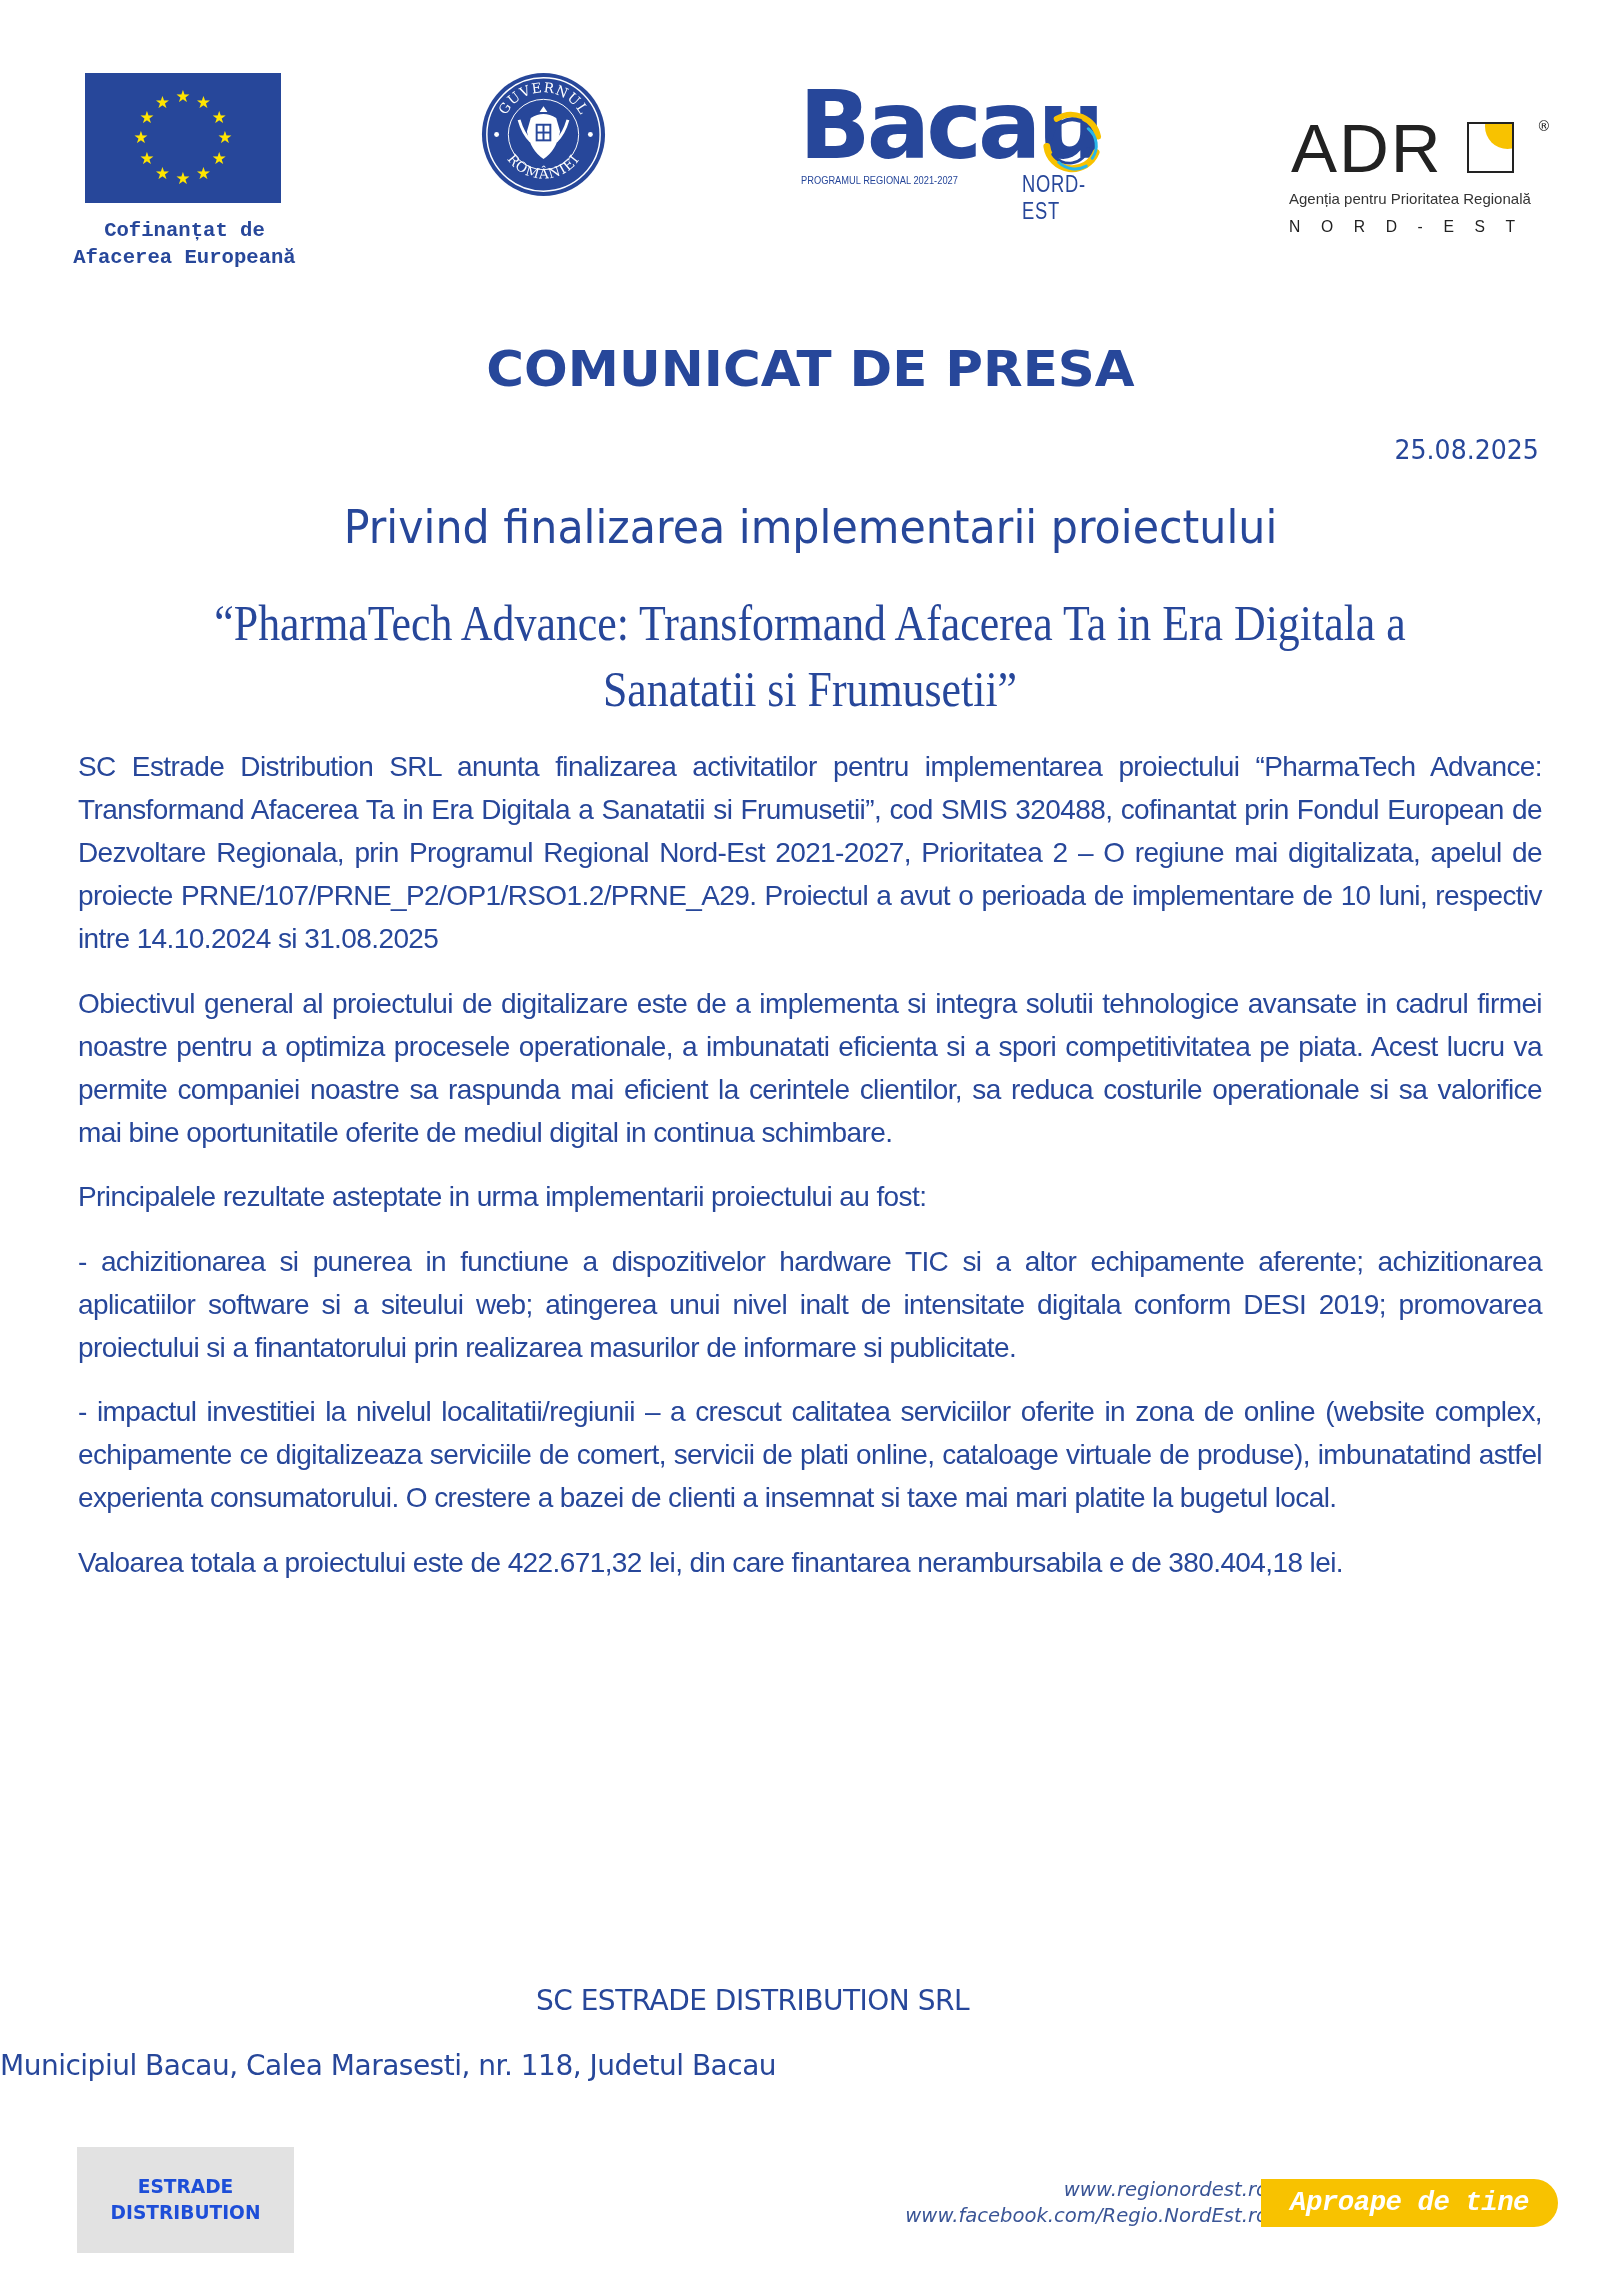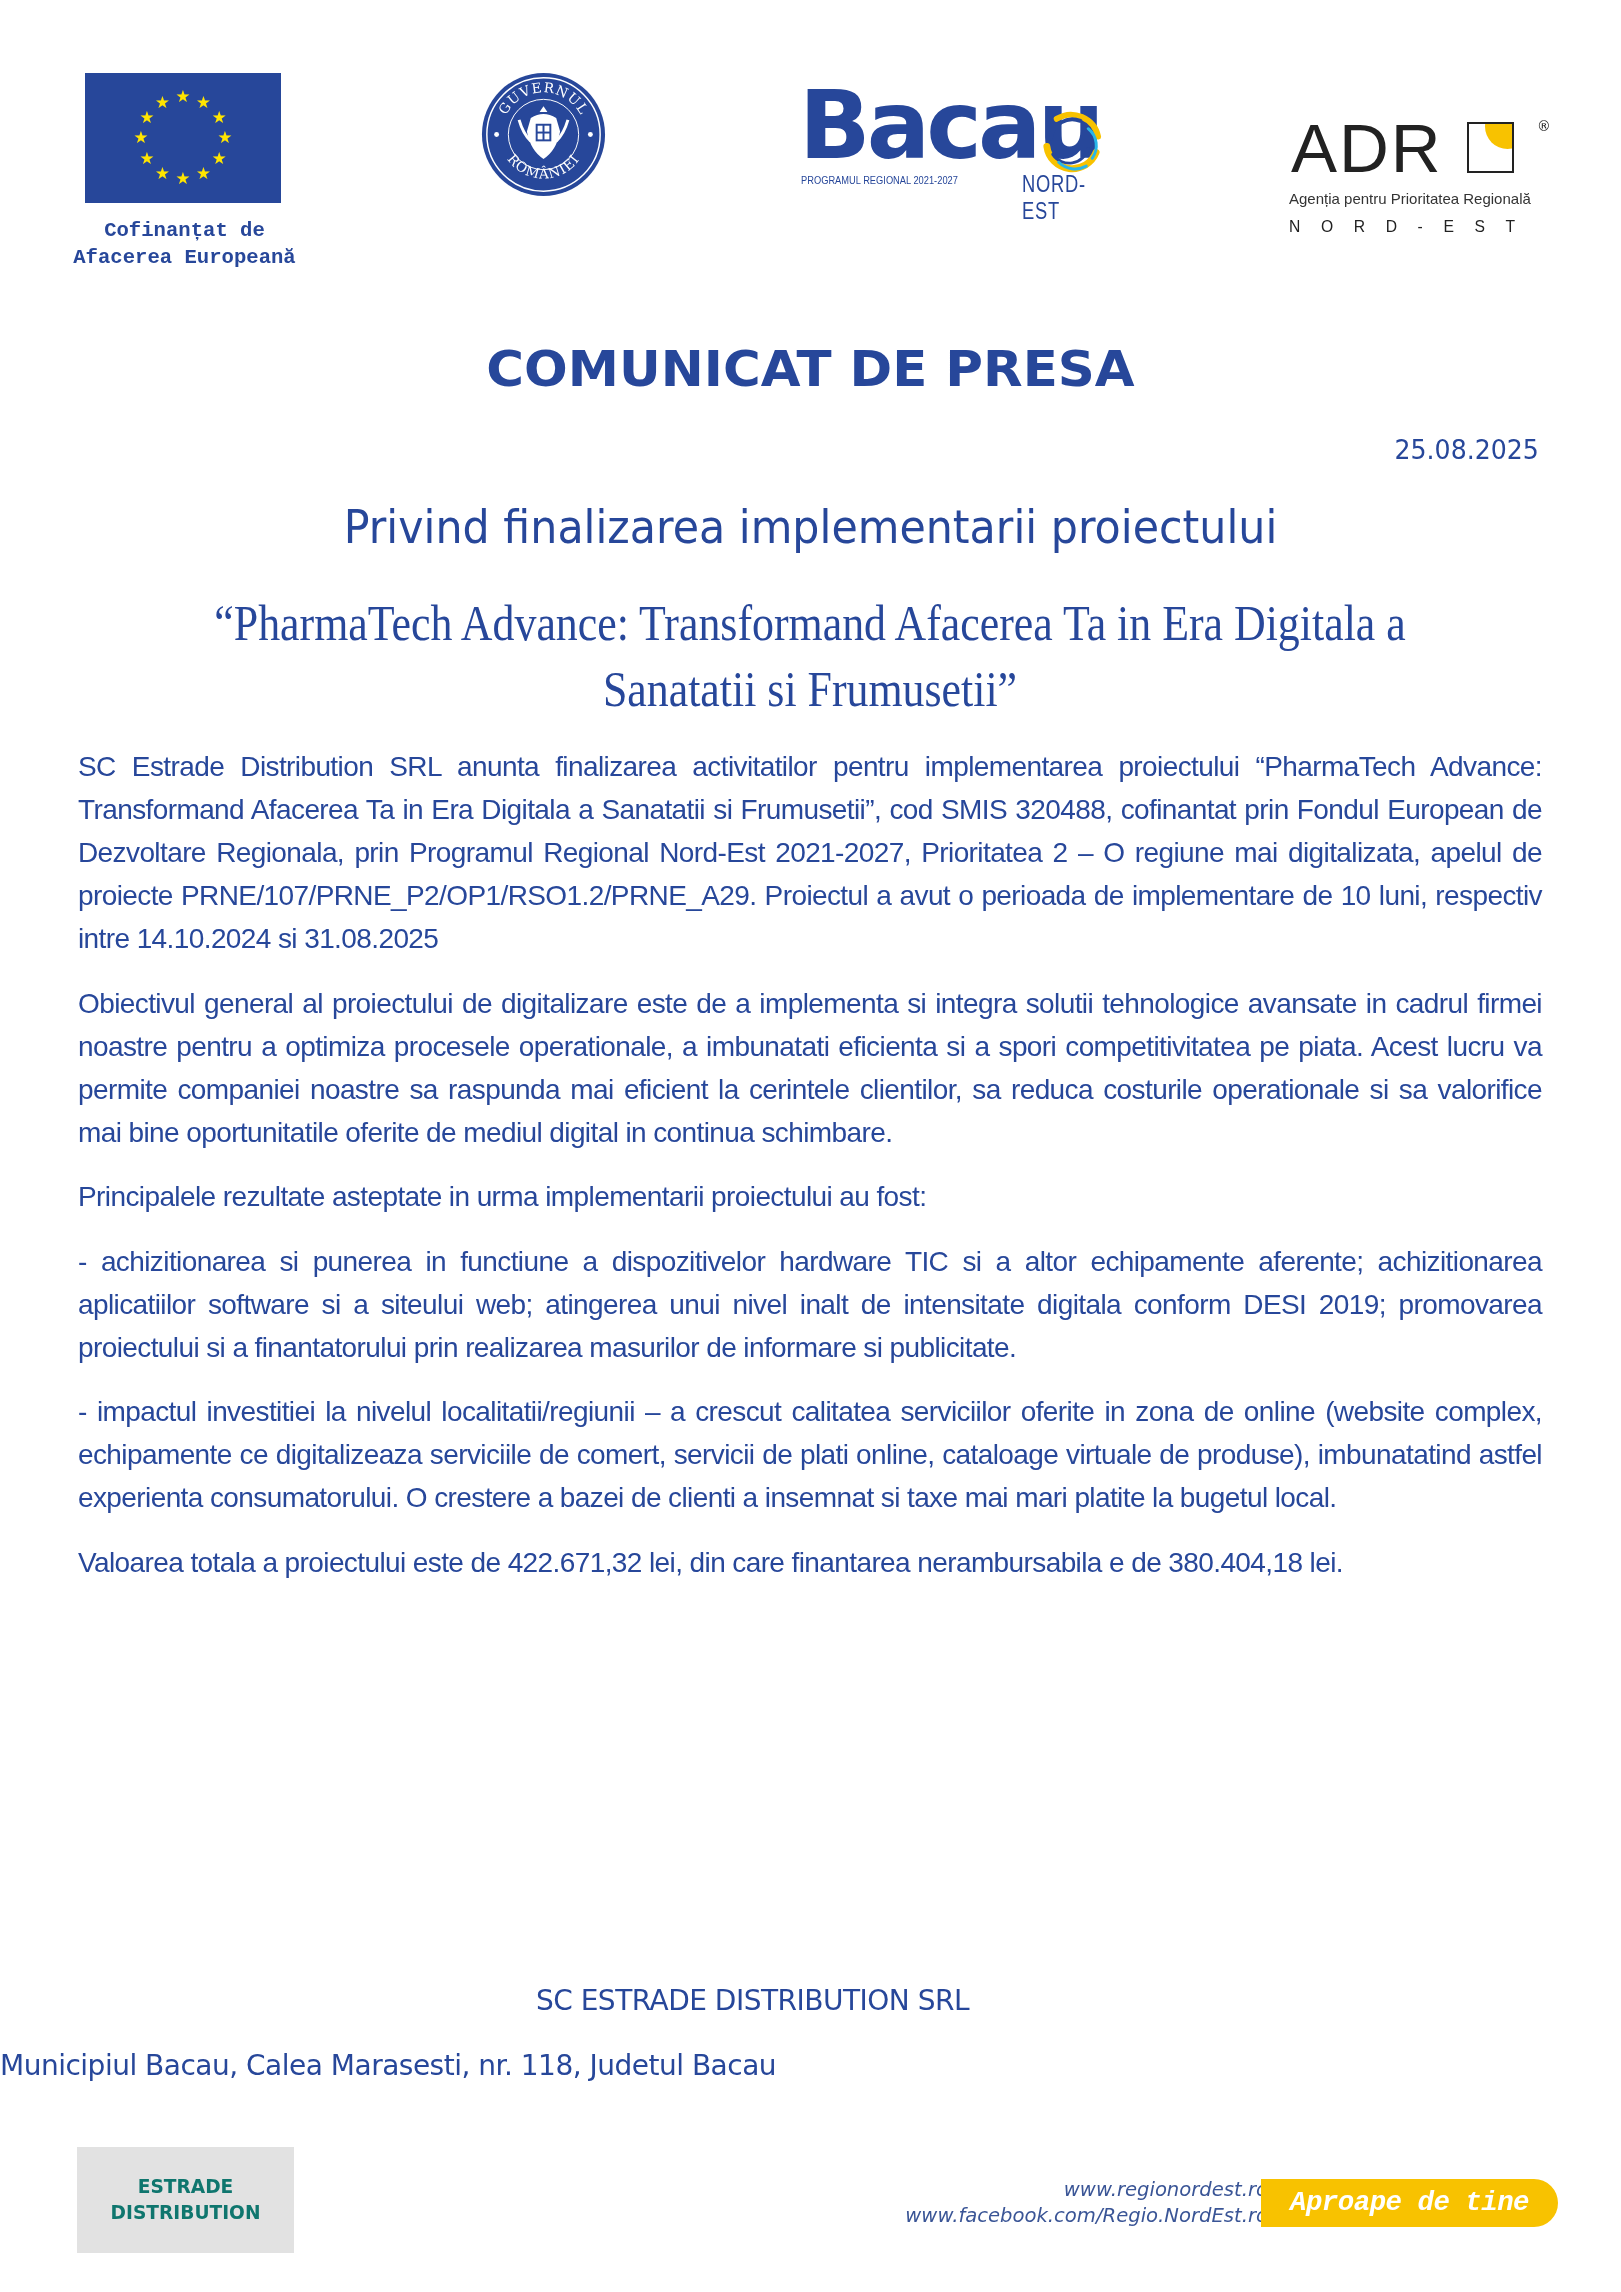--- a/index.html
+++ b/index.html
@@ -96,21 +96,21 @@
     .company-address {
       left: 0; width: 1621px; top: 2049px; text-align: left;
       font-size: 28px; color: #27479a; letter-spacing: -0.5px;
     }
 
     
     .estrade-logo {
       left: 77px; top: 2147px; width: 217px; height: 106px; background: #e2e2e2;
       display: flex; flex-direction: column; align-items: center; justify-content: center;
       font-family: "DejaVu Sans", sans-serif; font-weight: bold; font-size: 18.6px;
-      color: #0f766e; line-height: 26.5px; text-align: center;
+      color: #1d4ed8; line-height: 26.5px; text-align: center;
     }
     .footer-links {
       right: 353px; top: 2177px; text-align: right;
       font-family: "DejaVu Sans", sans-serif; font-style: italic; font-size: 19.6px;
       line-height: 25.5px; color: #3a5596;
     }
     .slogan {
       left: 1261px; top: 2179px; width: 297px; height: 48px; background: #f8c200;
       border-radius: 0 25.5px 25.5px 0; color: #ffffff;
       font-family: Liberation Mono, monospace; font-style: italic; font-weight: bold;

